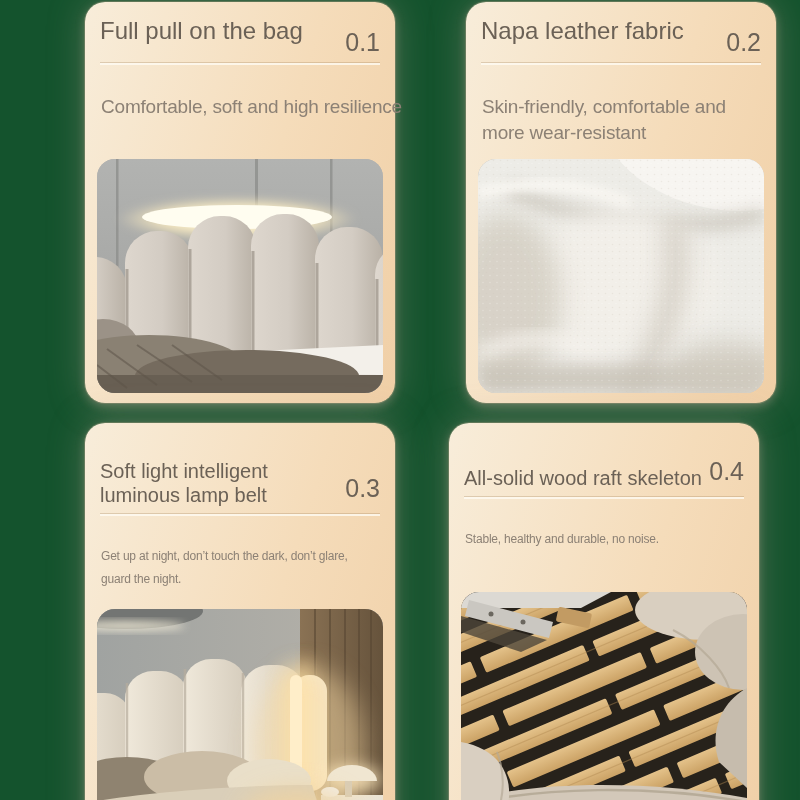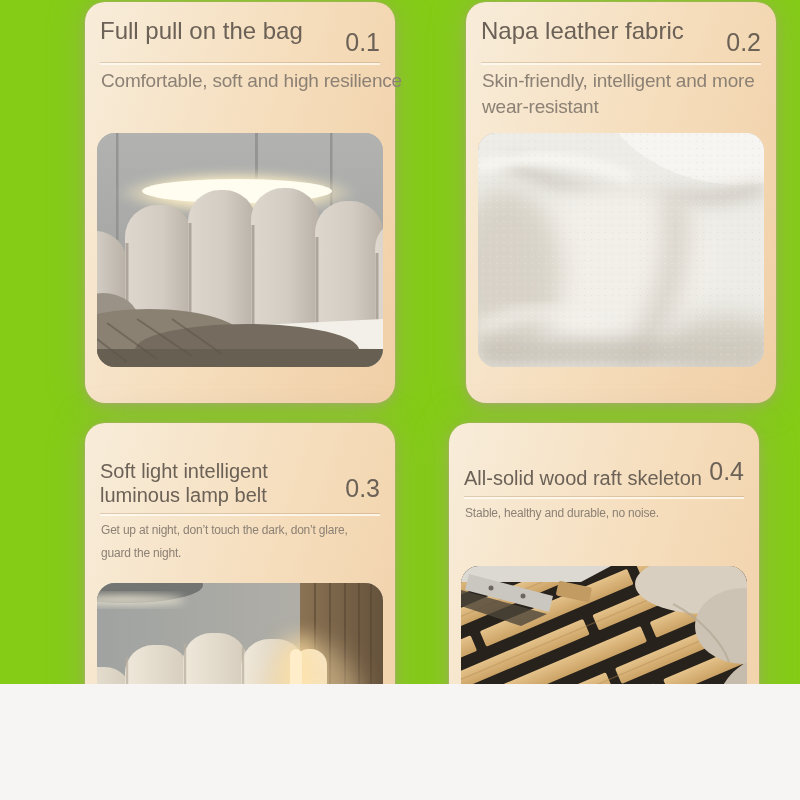--- a/index.html
+++ b/index.html
@@ -1,21 +1,21 @@
 <!DOCTYPE html>
 <html><head>
 <meta charset="utf-8">
 <style>
   html,body{margin:0;padding:0;}
   body{
     width:800px;height:800px;overflow:hidden;
     background:#f6f5f3;
     font-family:"Liberation Sans", sans-serif;
   }
-  .page{position:relative;width:800px;height:684px;overflow:hidden;background:#84cc16;}
+  .page{position:relative;width:800px;height:800px;overflow:hidden;background:#14532d;}
   .card{
     position:absolute;width:310px;border-radius:20px;
     background:linear-gradient(108deg,#f8edda 0%,#f5dcba 55%,#f0cfa6 100%);
     box-shadow:0 0 0 1px rgba(189,167,138,.28),
                0 3px 10px rgba(173,160,140,.45),
                0 0 36px rgba(168,158,142,.38);
   }
   .card-1{left:85px;top:2px;height:401px;}
   .card-2{left:466px;top:2px;height:401px;}
   .card-3{left:85px;top:423px;height:450px;}
@@ -28,21 +28,21 @@
   .num{font-size:25px;line-height:25px;color:#6b6156;flex:none;}
   .row-top .num{margin-bottom:-9px;}
   .row-bot .num{margin-bottom:6px;}
   .divider{
     margin:16px 15px 0 15px;height:0;
     border-top:1px solid rgba(167,136,98,.32);
     border-bottom:2px solid rgba(255,252,244,.78);
   }
   .row-bot .divider{margin-top:6px;}
   .desc{
-    color:#8c8175;padding:3px 15px 0 16px;letter-spacing:-.2px;
+    color:#8c8175;padding:29px 15px 0 16px;letter-spacing:-.2px;
   }
   .row-top .desc{font-size:19px;line-height:26px;height:65px;box-sizing:content-box;}
   .row-bot .desc{font-size:12px;line-height:23px;height:64px;box-sizing:content-box;}
   .nowrap{white-space:nowrap;overflow:visible;}
   .photo{
     margin:0 12px;height:234px;border-radius:18px;overflow:hidden;position:relative;
     background:#b5b2ac;
   }
   .row-bot .photo{height:240px;}
   .photo svg{display:block;width:100%;height:100%;}
@@ -131,21 +131,21 @@
       </svg>
     </div>
   </section>
 
   <section class="card card-2 row-top">
     <div class="head">
       <div class="title t-top">Napa leather fabric</div>
       <div class="num">0.2</div>
     </div>
     <div class="divider"></div>
-    <div class="desc">Skin-friendly, intelligent and more wear-resistant</div>
+    <div class="desc">Skin-friendly, comfortable and more wear-resistant</div>
     <div class="photo">
       <svg viewBox="0 0 286 234" preserveAspectRatio="xMidYMid slice">
         <rect width="286" height="234" fill="#edece7"></rect>
         <path d="M140,0 C175,42 240,58 286,50 L286,0 Z" fill="#f7f5f1"></path>
         <path d="M30,30 C110,70 220,74 286,55" stroke="#b3ac9f" stroke-width="12" fill="none" filter="url(#f8)" opacity=".6"></path>
         <path d="M0,34 C55,20 115,26 152,46" stroke="#f8f6f1" stroke-width="12" fill="none" filter="url(#f4)"></path>
         <ellipse cx="145" cy="125" rx="95" ry="75" fill="#f2efe9" filter="url(#f12)"></ellipse>
         <path d="M195,62 C205,120 190,180 150,234" stroke="#c9c3b7" stroke-width="18" fill="none" filter="url(#f12)" opacity=".85"></path>
         <ellipse cx="28" cy="140" rx="55" ry="85" fill="#d5d0c5" filter="url(#f12)" opacity=".9"></ellipse>
         <path d="M0,196 C50,172 95,178 120,200" stroke="#f5f2ec" stroke-width="12" fill="none" filter="url(#f8)"></path>

